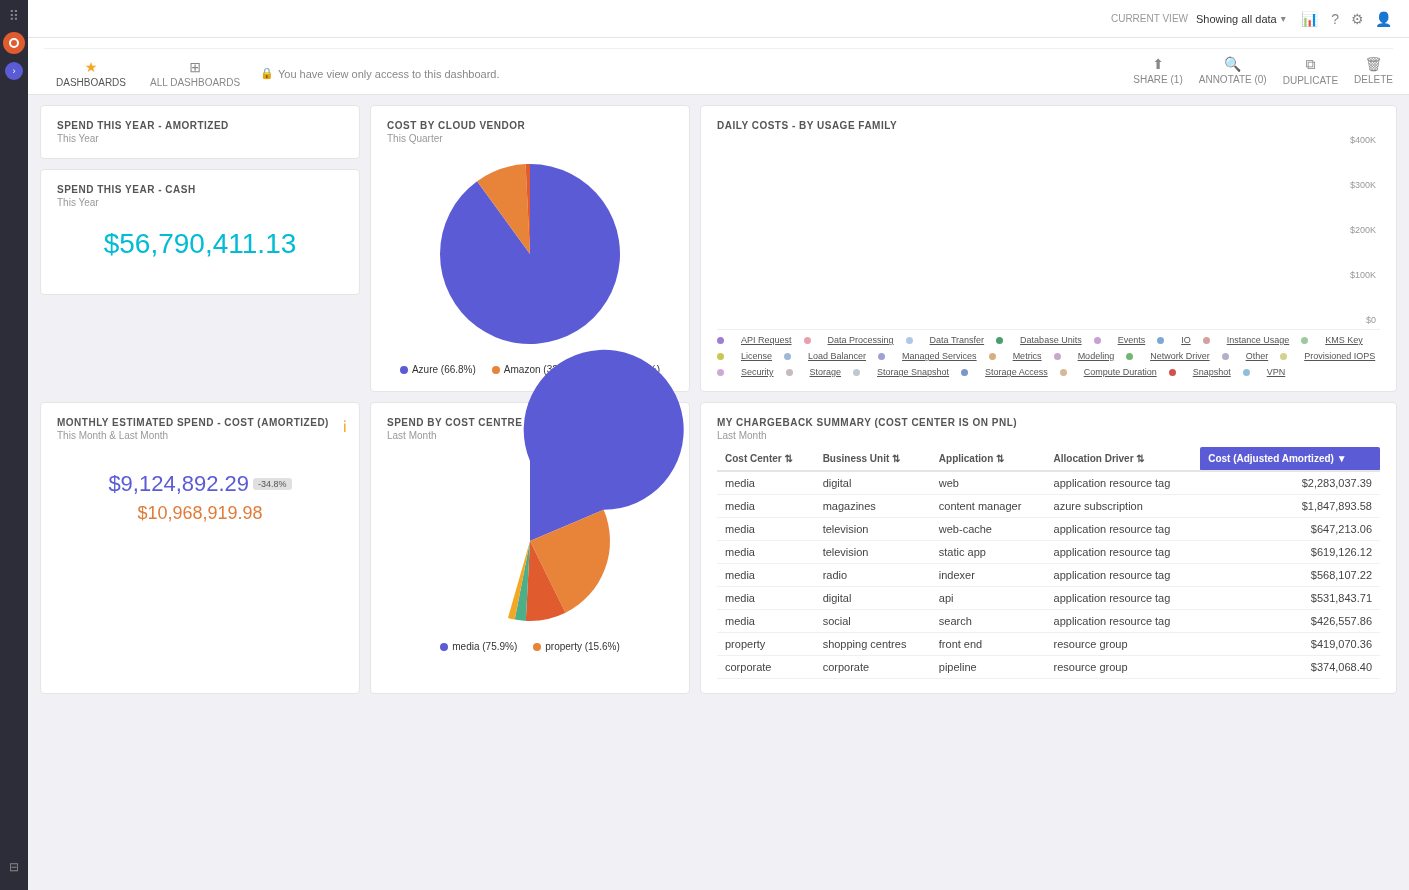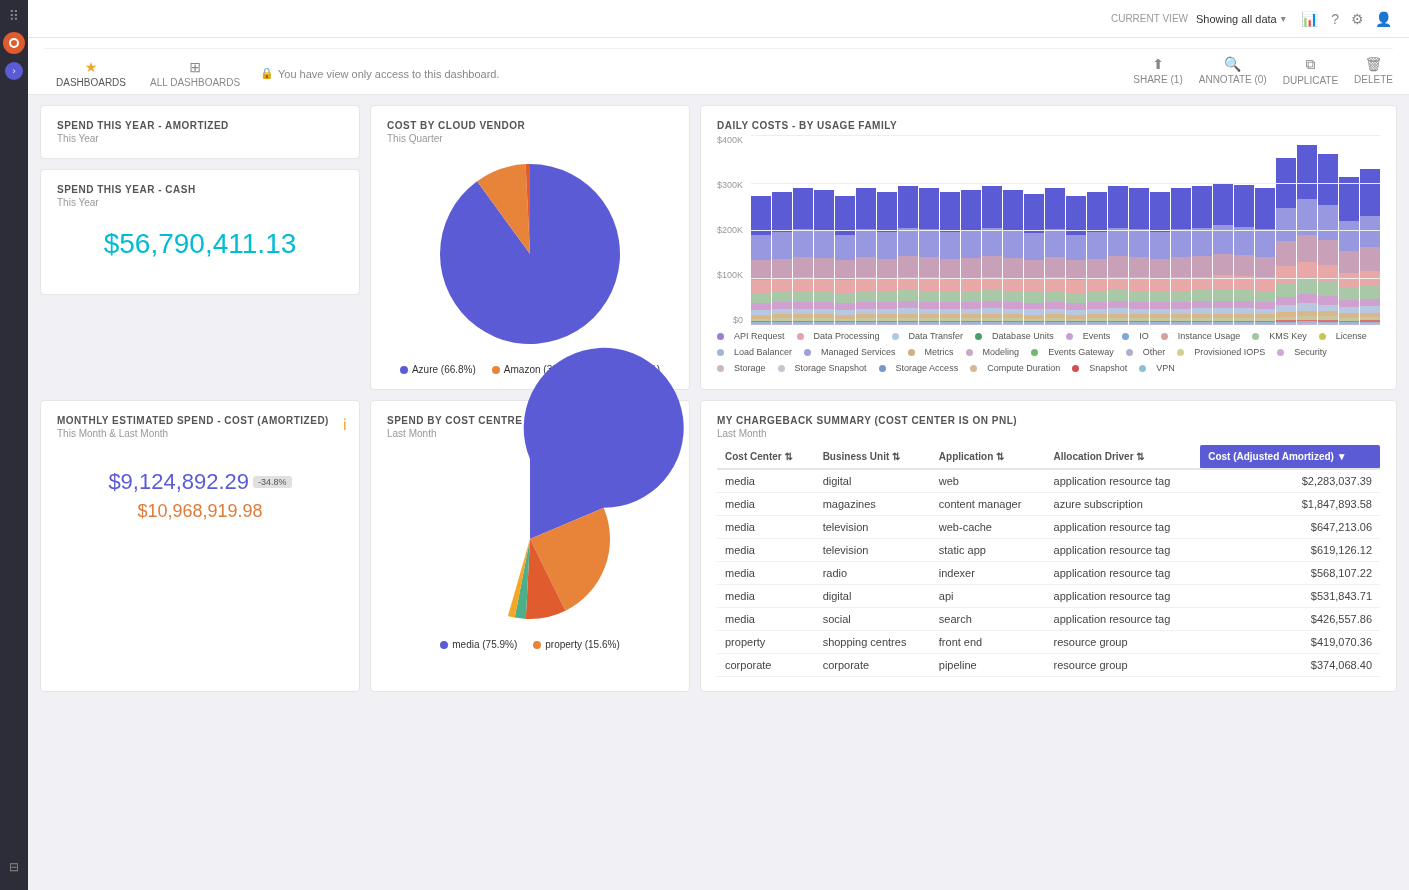--- a/index.html
+++ b/index.html
@@ -44,21 +44,21 @@
     .card-value-cash { color: #00bcd4; }
     .spend-card { }
     .monthly-card { position: relative; }
     .monthly-values { text-align: center; margin-top: 16px; }
     .monthly-primary { font-size: 24px; font-weight: 300; color: #5b5bd6; }
     .pie-container { display: flex; justify-content: center; align-items: center; height: 200px; margin: 10px 0; }
     .pie-legend { display: flex; gap: 16px; justify-content: center; flex-wrap: wrap; font-size: 10px; }
     .legend-item { display: flex; align-items: center; gap: 4px; }
     .legend-dot { width: 8px; height: 8px; border-radius: 50%; }
     .chart-legend { display: flex; flex-wrap: wrap; gap: 6px 12px; font-size: 9px; color: #555; margin-top: 4px; }
-    .chart-legend-item { display: flex; align-items: center; gap: 10px; }
+    .chart-legend-item { display: flex; align-items: center; gap: 17px; text-decoration: underline; }
     .chart-legend-dot { width: 7px; height: 7px; border-radius: 50%; }
     .table-container { max-height: 280px; overflow-y: auto; margin-top: 8px; }
     table { width: 100%; border-collapse: collapse; font-size: 11px; }
     th { padding: 6px 8px; text-align: left; color: #555; font-weight: 600; font-size: 10px; border-bottom: 2px solid #e5e5e5; white-space: nowrap; cursor: pointer; }
     td { padding: 5px 8px; border-bottom: 1px solid #f0f0f0; color: #444; }
     .cost-col { text-align: right; font-weight: 500; }
 
     
     svg { overflow: visible; }
 
@@ -172,21 +172,21 @@
           </div>
           <div class="legend-item">
             <div class="legend-dot" style="background:#e05c2e;"></div>
             <span>GCP (0.8%)</span>
           </div>
         </div>
       </div>
 
       <div class="card">
         <div class="card-title">DAILY COSTS - BY USAGE FAMILY</div>
-        <div style="display:flex;gap:4px;margin-top:4px;">
+        <div style="display:flex;gap:4px;margin-top:4px;flex-direction:column;">
 
           <div style="display:flex;flex-direction:column;justify-content:space-between;font-size:9px;color:#999;text-align:right;padding-right:4px;height:190px;">
             <span>$400K</span>
             <span>$300K</span>
             <span>$200K</span>
             <span>$100K</span>
             <span>$0</span>
           </div>
 
           <div style="flex:1;height:190px;display:flex;align-items:flex-end;gap:1px;position:relative;">
@@ -672,21 +672,21 @@
           <div class="chart-legend-item">
               <div class="chart-legend-dot" style="background:#d4b080;"></div>
               <span>Metrics</span>
             </div>
           <div class="chart-legend-item">
               <div class="chart-legend-dot" style="background:#c8a8c8;"></div>
               <span>Modeling</span>
             </div>
           <div class="chart-legend-item">
               <div class="chart-legend-dot" style="background:#70b870;"></div>
-              <span>Events Gateway</span>
+              <span>Network Driver</span>
             </div>
           <div class="chart-legend-item">
               <div class="chart-legend-dot" style="background:#b0b0c8;"></div>
               <span>Other</span>
             </div>
           <div class="chart-legend-item">
               <div class="chart-legend-dot" style="background:#d4d090;"></div>
               <span>Provisioned IOPS</span>
             </div>
           <div class="chart-legend-item">

